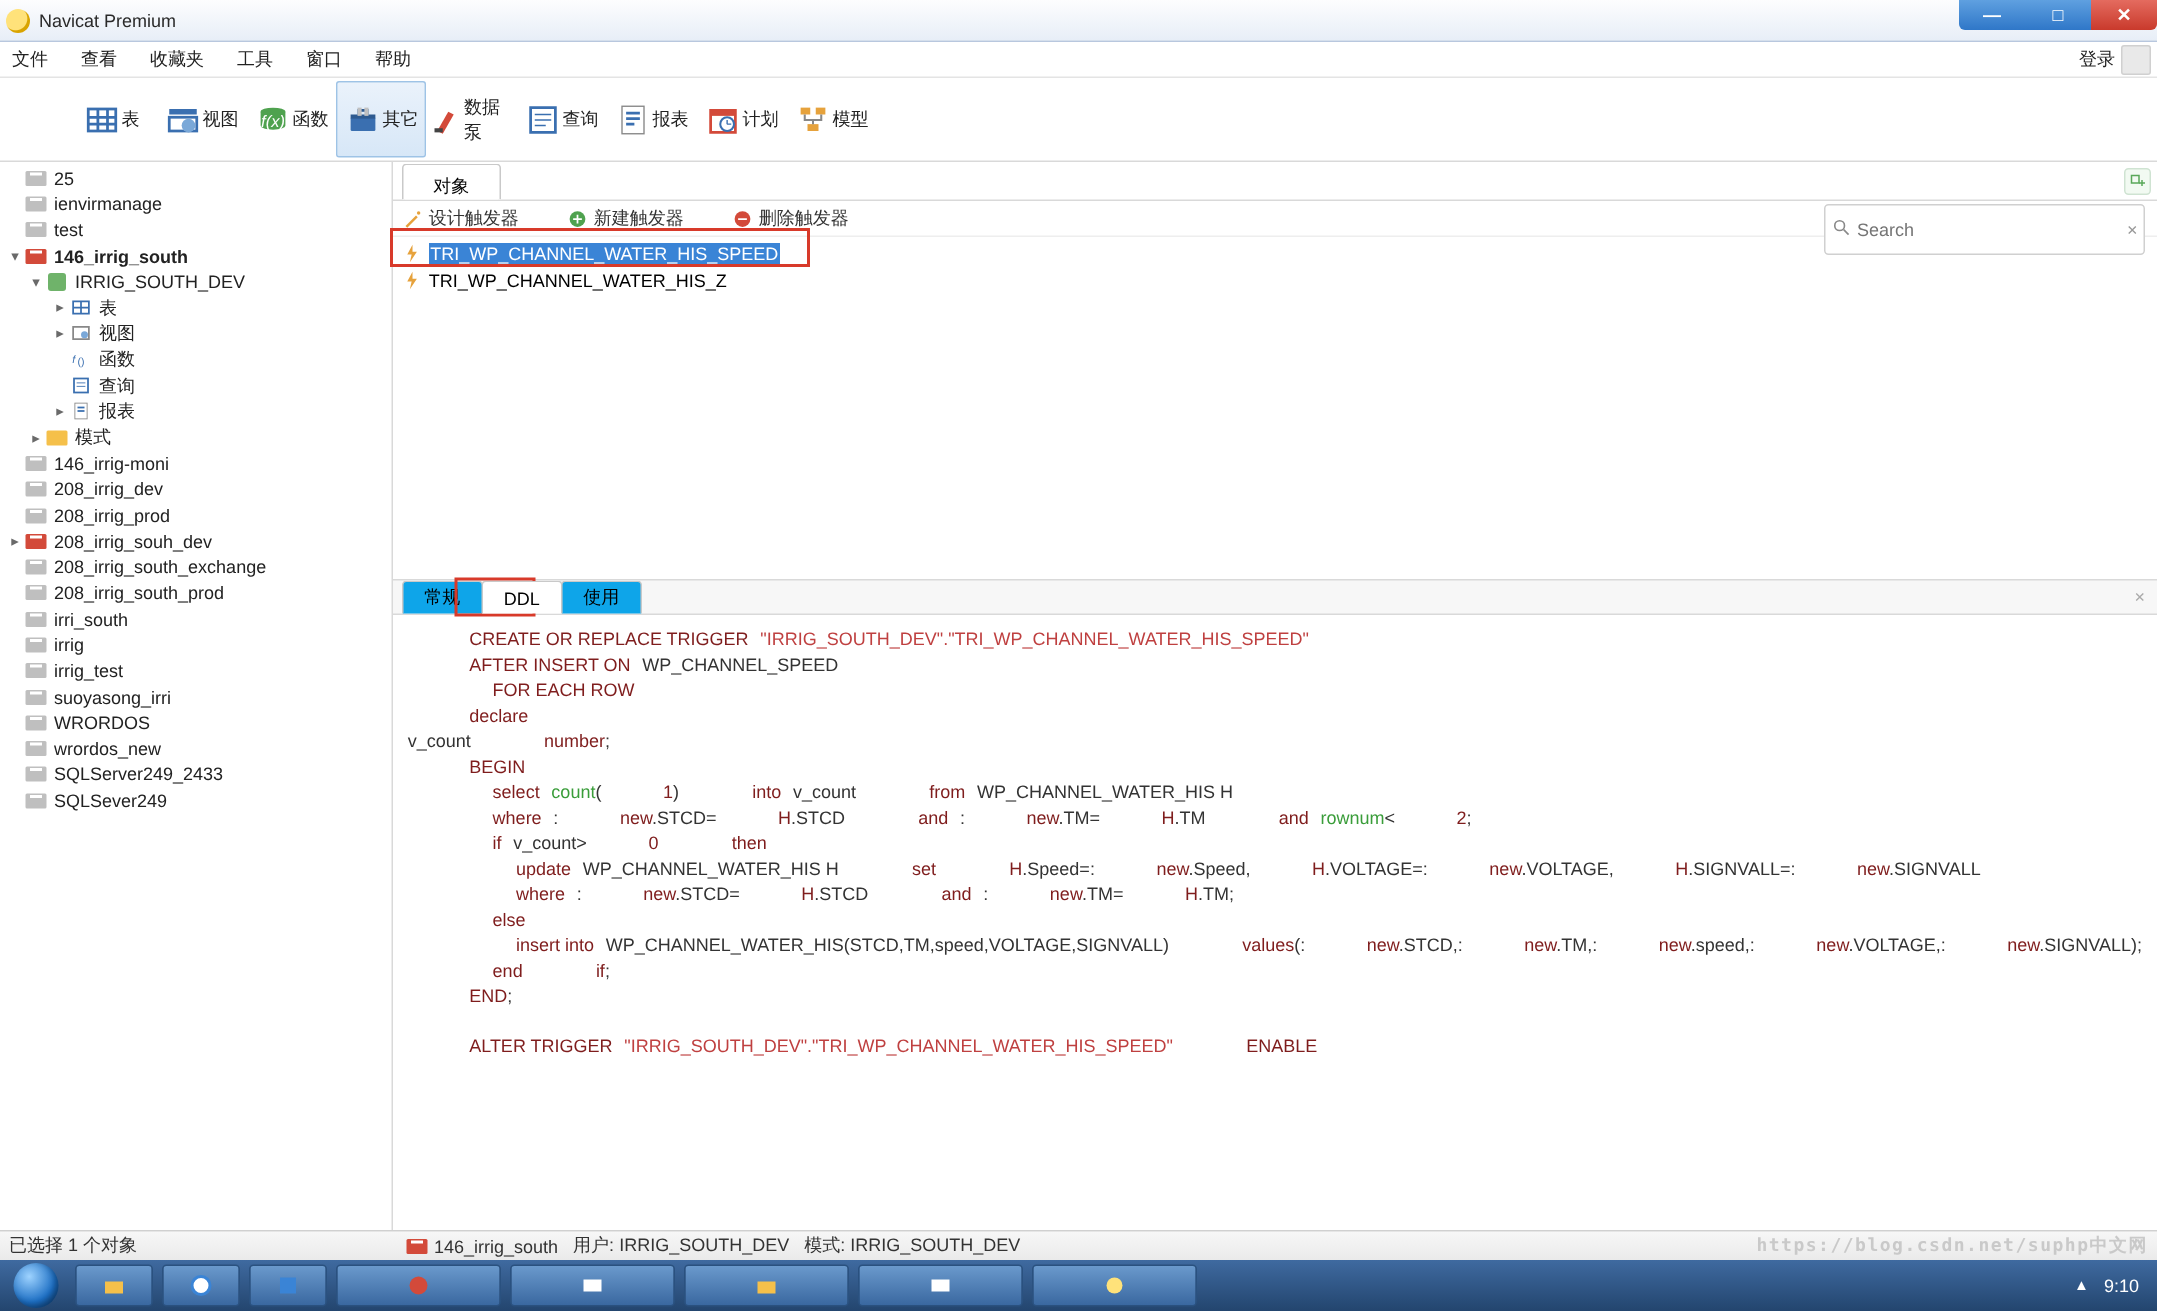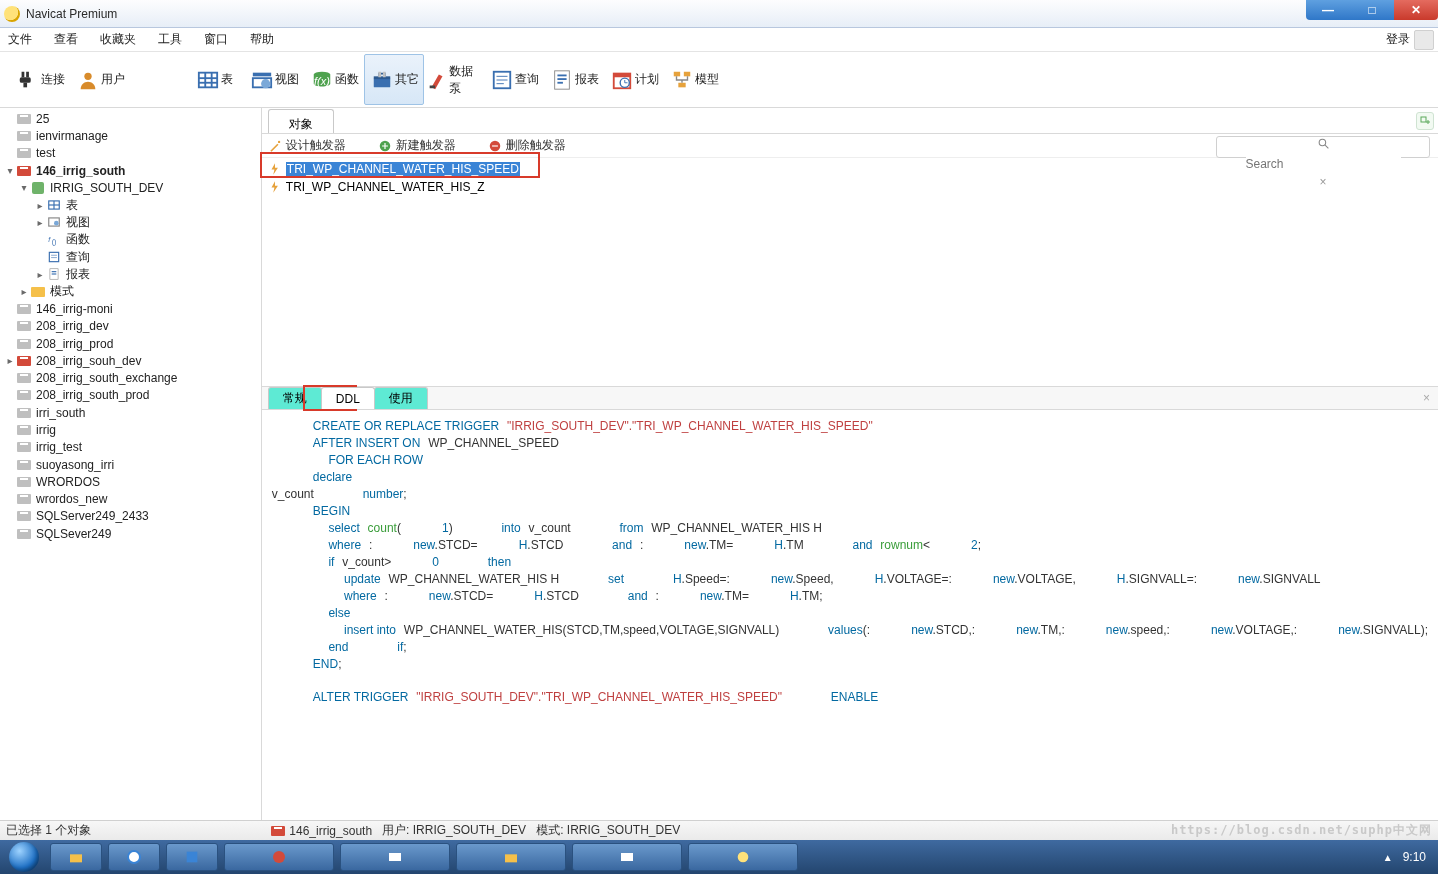--- a/index.html
+++ b/index.html
@@ -48,53 +48,53 @@
 
 .main { flex:1; display:flex; flex-direction:column; background:#fff; }
 .objtab-row { height:26px; border-bottom:1px solid #d9d9d9; display:flex; align-items:flex-end; padding-left:6px; position:relative; }
 .objtab { height:24px; padding:0 20px; border:1px solid #c9c9c9; border-bottom:none; background:#fff; display:flex; align-items:flex-end; border-radius:3px 3px 0 0; }
 .objtab-row .corner-btn { position:absolute; right:4px; top:4px; width:18px; height:18px; border:1px solid #cfe3d2; background:#f2faf2; border-radius:3px; display:flex; align-items:center; justify-content:center; }
 .corner-btn svg { width:12px; height:12px; }
 
 .actionbar { height:24px; display:flex; align-items:center; padding:0 6px; gap:32px; border-bottom:1px solid #eee; position:relative; }
 .actionbar .aitem { display:flex; align-items:center; gap:4px; color:#333; }
 .actionbar .aitem .aicon { width:14px;height:14px; display:flex; align-items:center; justify-content:center; }
-.searchbox { position:absolute; right:8px; top:2px; height:22px; width:214px; border:1px solid #d0d0d0; border-radius:3px; display:flex; align-items:center; padding:0 4px; gap:4px; background:#fff;flex-direction:column; }
+.searchbox { position:absolute; right:8px; top:2px; height:34px; width:214px; border:1px solid #d0d0d0; border-radius:3px; display:flex; align-items:center; padding:0 4px; gap:4px; background:#fff; }
 .searchbox input { border:none; outline:none; flex:1; font-size:12px; color:#888; }
 .searchbox .sx { color:#999; cursor:default; }
 .sicon svg { width:13px; height:13px; }
 
 .triggerlist { position:relative; padding:2px 6px 0 6px; height:228px; }
 .trig-row { display:flex; align-items:center; height:18px; gap:4px; }
 .trig-row .ticonsm { width:14px;height:14px;display:flex;align-items:center;justify-content:center;}
 .trig-row.sel .trig-name { background:#3a84d6; color:#fff; padding:0 1px; }
 .red-box1 { position:absolute; left:-2px; top:-6px; width:280px; height:26px; border:2px solid #d83a2a; pointer-events:none; }
 
 .detail-tabs { height:24px; border-top:1px solid #d9d9d9; border-bottom:1px solid #d9d9d9; background:#f7f7f7; display:flex; align-items:flex-end; padding-left:6px; position:relative; }
-.dtab { height:22px; padding:0 14px; border:1px solid #c9c9c9; border-bottom:none; background:#5eead4; display:flex; align-items:center; border-radius:3px 3px 0 0; margin-right:-1px; }
+.dtab { height:22px; padding:0 14px; border:1px solid #c9c9c9; border-bottom:none; background:#0ea5e9; display:flex; align-items:center; border-radius:3px 3px 0 0; margin-right:-1px; }
 .dtab.active { background:#fff; position:relative; z-index:2; }
 .red-box2 { position:absolute; border:2px solid #d83a2a; pointer-events:none; }
 .detail-tabs .close-x { position:absolute; right:8px; top:4px; color:#aaa; }
 
 .sqlpane { flex:1; background:#fff; padding:8px 10px; font-family: Consolas, "Courier New", monospace; font-size:13px; line-height:16px; white-space:pre; color:#333; overflow:auto; }
 
 .statusbar { height:20px; background:linear-gradient(#f7f7f7,#eaeaea); border-top:1px solid #d0d0d0; display:flex; align-items:center; padding:0 6px; gap:10px; color:#333; }
 .statusbar .sb-db { display:flex; align-items:center; gap:4px; }
 .statusbar .watermark { margin-left:auto; color:#c9c9c9; font-family:Consolas,monospace; letter-spacing:1px;font-weight:bold; }
 
 .taskbar { height:34px; background:linear-gradient(#3f6aa0,#23456e); display:flex; align-items:center; padding:0 4px; gap:6px; }
 .start-orb { width:40px; height:34px; display:flex; align-items:center; justify-content:center; }
 .start-orb .orb { width:30px;height:30px;border-radius:50%;background:radial-gradient(circle at 35% 30%,#9ed3ff,#1d6fc4 60%,#0a3a70);box-shadow:inset -2px -2px 4px rgba(0,0,0,.3);}
 .tb-item { height:28px; min-width:52px; background:linear-gradient(#6a99cc,#3a68a0); border:1px solid #2a517f; border-radius:3px; display:flex; align-items:center; justify-content:center; padding:0 8px; color:#fff; gap:6px; }
 .tb-item.wide { min-width:110px; }
 .tb-tray { margin-left:auto; display:flex; align-items:center; gap:10px; color:#fff; padding-right:8px; }
 .tb-tray .tray-up { font-size:10px; }
 
 
-.kw { color:#0369a1;margin-left:41px; } 
+.kw { color:#7f1d1d;margin-left:41px; } 
 .kw2 { color:#3a9d3a; } 
 .str { color:#bf4040; }
 </style>
 </head>
 <body>
 
 <div class="titlebar">
   <div class="app-icon"></div>
   <div class="title">Navicat Premium</div>
   <div class="winbtns">
@@ -109,41 +109,20 @@
   <span class="mitem">查看</span>
   <span class="mitem">收藏夹</span>
   <span class="mitem">工具</span>
   <span class="mitem">窗口</span>
   <span class="mitem">帮助</span>
   <span class="mitem login">登录</span>
   <div class="avatar-ph"></div>
 </div>
 
 <div class="toolbar">
-  <div class="toolgrp">
-    <div class="toolbtn">
-      <div class="ticon">
-          <svg viewBox="0 0 24 24">
-            <path fill="#333" d="M5 3h3v6H5zM10 3h3v6h-3z"></path>
-            <rect x="3" y="9" width="12" height="6" rx="2" fill="#333"></rect>
-            <rect x="7" y="15" width="4" height="5" fill="#333"></rect>
-          </svg>
-        </div>
-      <div class="tlabel">连接</div>
-    </div>
-    <div class="toolbtn">
-      <div class="ticon">
-          <svg viewBox="0 0 24 24">
-            <circle cx="12" cy="8" r="4" fill="#d88b2b"></circle>
-            <path d="M4 22c0-5 4-8 8-8s8 3 8 8z" fill="#d88b2b"></path>
-          </svg>
-        </div>
-      <div class="tlabel">用户</div>
-    </div>
-  </div>
   <div class="tool-sep"></div>
   <div class="toolgrp">
     <div class="toolbtn">
       <div class="ticon">
           <svg viewBox="0 0 24 24">
             <rect x="2" y="4" width="20" height="16" fill="none" stroke="#3a6fb0" stroke-width="2"></rect>
             <line x1="2" y1="10" x2="22" y2="10" stroke="#3a6fb0" stroke-width="2"></line>
             <line x1="2" y1="15" x2="22" y2="15" stroke="#3a6fb0" stroke-width="2"></line>
             <line x1="9" y1="4" x2="9" y2="20" stroke="#3a6fb0" stroke-width="2"></line>
             <line x1="16" y1="4" x2="16" y2="20" stroke="#3a6fb0" stroke-width="2"></line>

